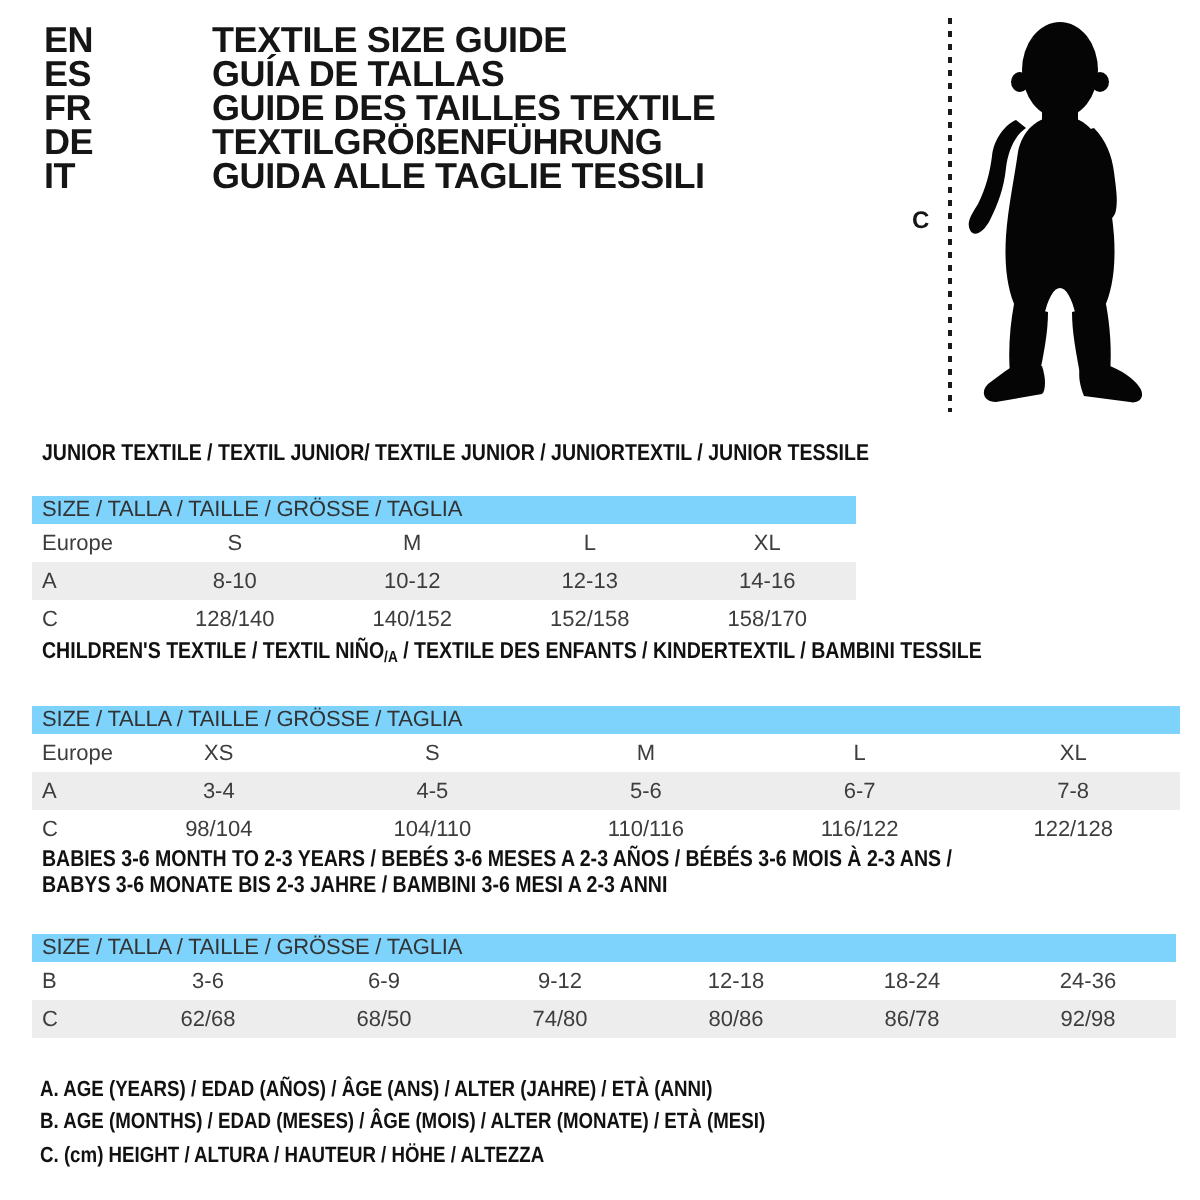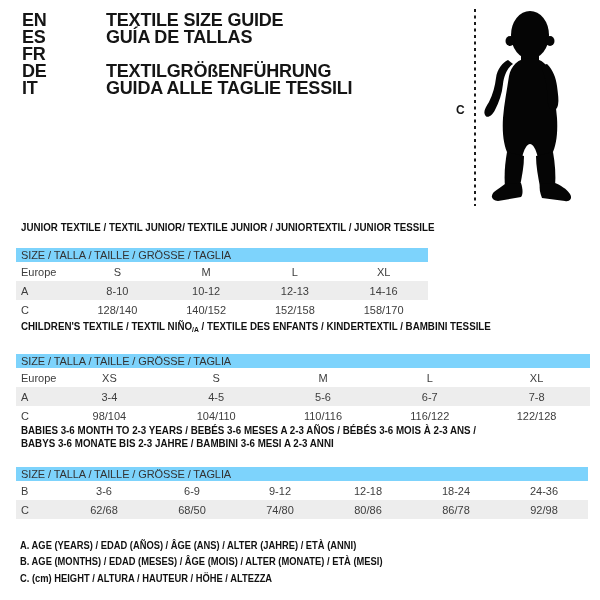--- a/index.html
+++ b/index.html
@@ -57,20 +57,21 @@
   <div class="lang-row">
     <span class="lang-code">EN</span>
     <span class="lang-label">TEXTILE SIZE GUIDE</span>
   </div>
   <div class="lang-row">
     <span class="lang-code">ES</span>
     <span class="lang-label">GUÍA DE TALLAS</span>
   </div>
   <div class="lang-row">
     <span class="lang-code">FR</span>
+    <span class="lang-label">GUIDE DES TAILLES TEXTILE</span>
   </div>
   <div class="lang-row">
     <span class="lang-code">DE</span>
     <span class="lang-label">TEXTILGRÖßENFÜHRUNG</span>
   </div>
   <div class="lang-row">
     <span class="lang-code">IT</span>
     <span class="lang-label">GUIDA ALLE TAGLIE TESSILI</span>
   </div>
 </div>

